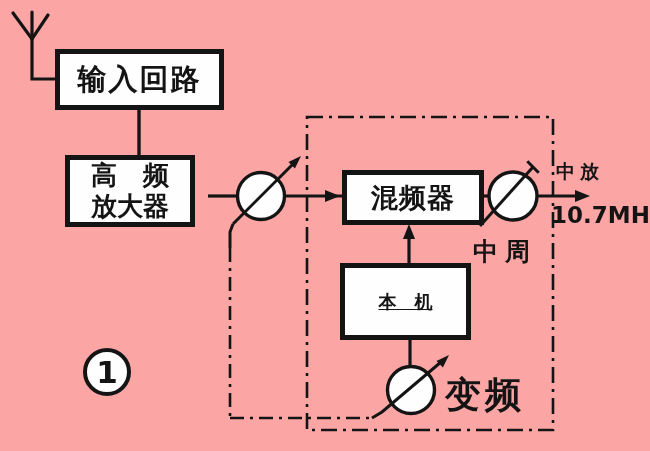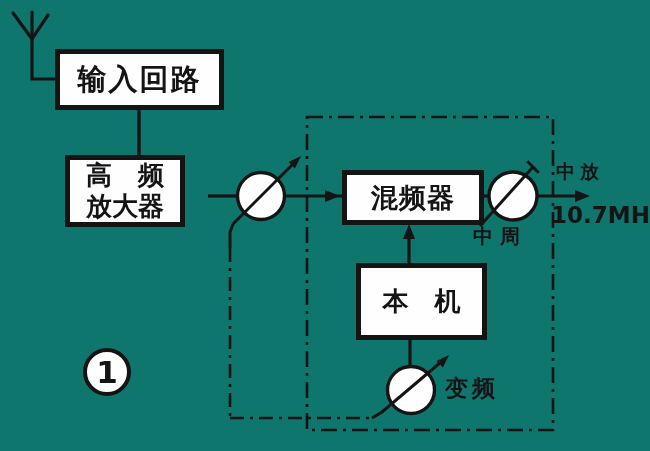--- a/index.html
+++ b/index.html
@@ -1,35 +1,35 @@
 <!DOCTYPE html>
 <html><head>
 <meta charset="utf-8">
 <style>
   html,body{margin:0;padding:0;background:#ffffff;}
   .stage{
-    position:relative;width:650px;height:451px;background:#0f766e;
+    position:relative;width:650px;height:451px;background:#fca5a5;
     font-family:"DejaVu Sans",sans-serif;color:#141414;overflow:hidden;
   }
   .stage svg{position:absolute;left:0;top:0;}
   .box{
     position:absolute;box-sizing:border-box;border:5px solid #141414;background:#fefefe;
     display:flex;flex-direction:column;align-items:center;justify-content:center;
     font-weight:bold;line-height:1.18;text-align:center;white-space:pre;
   }
   .box-input{left:55px;top:49px;width:169px;height:61px;font-size:29px;letter-spacing:2px;}
-  .box-rf{left:65px;top:155px;width:120px;height:72px;font-size:26px;}
+  .box-rf{left:65px;top:155px;width:130px;height:72px;font-size:26px;}
   .box-mixer{left:342px;top:170px;width:142px;height:55px;font-size:27px;letter-spacing:1px;}
-  .box-lo{left:356px;top:263px;width:131px;height:77px;font-size:26px;}
+  .box-lo{left:340px;top:263px;width:131px;height:77px;font-size:18px;text-decoration:underline;}
   .lbl{position:absolute;font-weight:bold;white-space:pre;line-height:1.08;}
   .lbl-rftune{left:106px;top:249px;font-size:27px;}
-  .lbl-ifxfmr{left:473px;top:226px;font-size:20px;letter-spacing:7px;}
+  .lbl-ifxfmr{left:473px;top:238px;font-size:25px;letter-spacing:7px;}
   .lbl-ifamp{left:556px;top:161px;font-size:19px;letter-spacing:5px;}
   .lbl-iffreq{left:551px;top:203px;font-size:23px;letter-spacing:0px;}
-  .lbl-conv{left:445px;top:376px;font-size:23px;letter-spacing:4px;}
+  .lbl-conv{left:445px;top:376px;font-size:36px;letter-spacing:4px;}
   .fig-badge{
     position:absolute;left:83px;top:348px;width:48px;height:48px;box-sizing:border-box;
     border:4px solid #141414;border-radius:50%;display:flex;align-items:center;justify-content:center;
     font-size:31px;font-weight:bold;background:#fefefe;
   }
 </style>
 </head>
 <body>
 
 <div class="stage">

